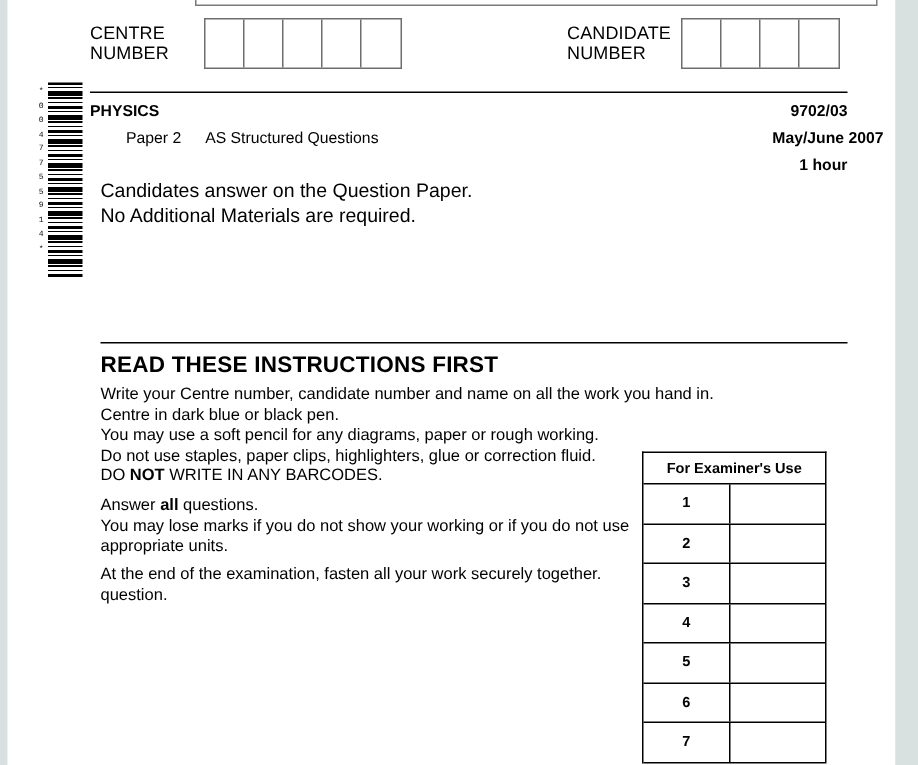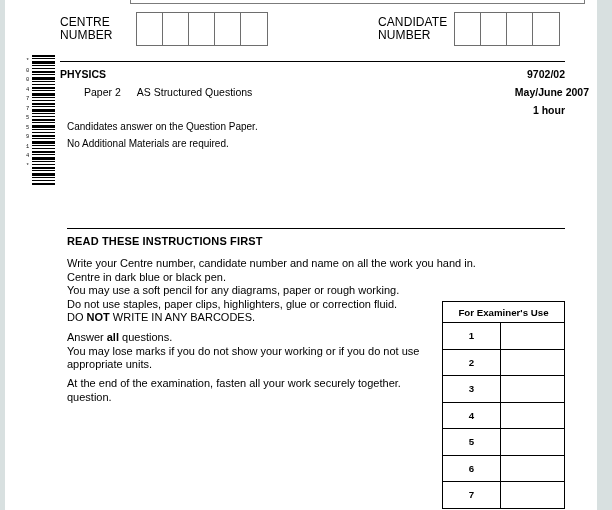--- a/index.html
+++ b/index.html
@@ -141,59 +141,59 @@
   .bold { font-weight: bold; }
 
   .paper-desc .p-a { display: inline-block; }
   .paper-desc .p-b { display: inline-block; margin-left: 16px; }
 
   
   .notice {
     position: absolute;
     left: 62px;
     top: 118px;
-    font-size: 10px;
+    font-size: 13px;
     line-height: 17px;
     color: #000;
   }
 
   
   .hr-instr {
     position: absolute;
     left: 62px;
     top: 228px;
     width: 498px;
     height: 0;
     border-top: 1.4px solid #000;
   }
   .instr-title {
     position: absolute;
     left: 62px;
     top: 235px;
-    font-size: 11px;
+    font-size: 15px;
     font-weight: bold;
     letter-spacing: 0.15px;
   }
   .instr-block {
     position: absolute;
     left: 62px;
     font-size: 11px;
     line-height: 13.6px;
     color: #000;
     width: 380px;
   }
   .instr-b1 { top: 257px; }
   .instr-b2 { top: 331px; }
   .instr-b3 { top: 377px; }
   .instr-block div { white-space: nowrap; }
 
   
   .exam-table {
     position: absolute;
-    left: 437px;
+    left: 423px;
     top: 301px;
     width: 123px;
     border: 1.6px solid #000;
     border-bottom: none;
     box-sizing: border-box;
     background: #fff;
   }
   .exam-head {
     height: 21px;
     line-height: 21px;
@@ -290,21 +290,21 @@
           <span>4</span>
           <span>*</span>
         </div>
       <div class="barcode-bars"></div>
     </div>
 
     <div class="hr-main"></div>
 
     <div class="hdr-line hdr-1">
       <span class="left bold">PHYSICS</span>
-      <span class="right">9702/02</span>
+      <span class="right">9702/03</span>
     </div>
 
     <div class="hdr-line hdr-2">
       <span class="left paper-desc"><span class="p-a">Paper 2</span><span class="p-b">AS Structured Questions</span></span>
       <span class="right">May/June 2007</span>
     </div>
 
     <div class="hdr-line hdr-3">
       <span class="right">1 hour</span>
     </div>

